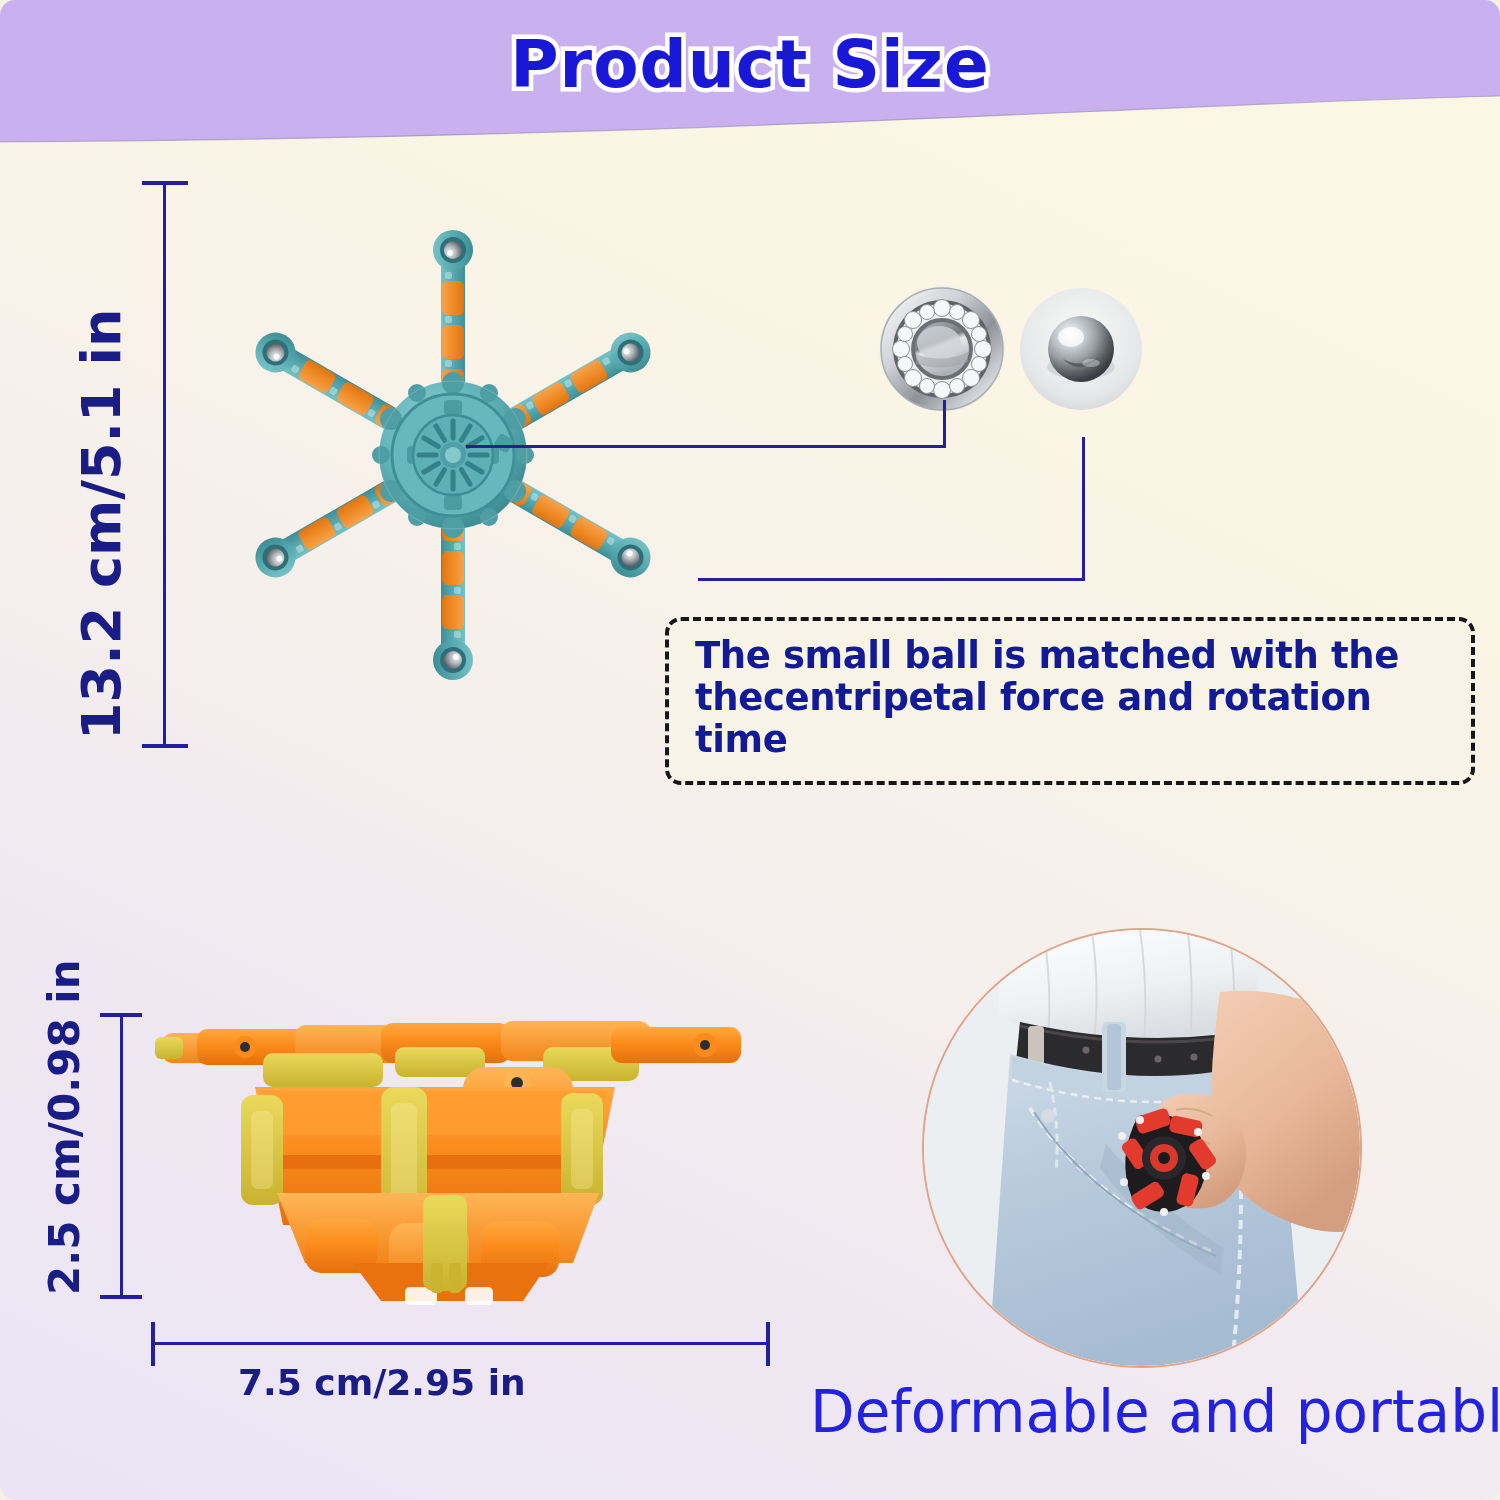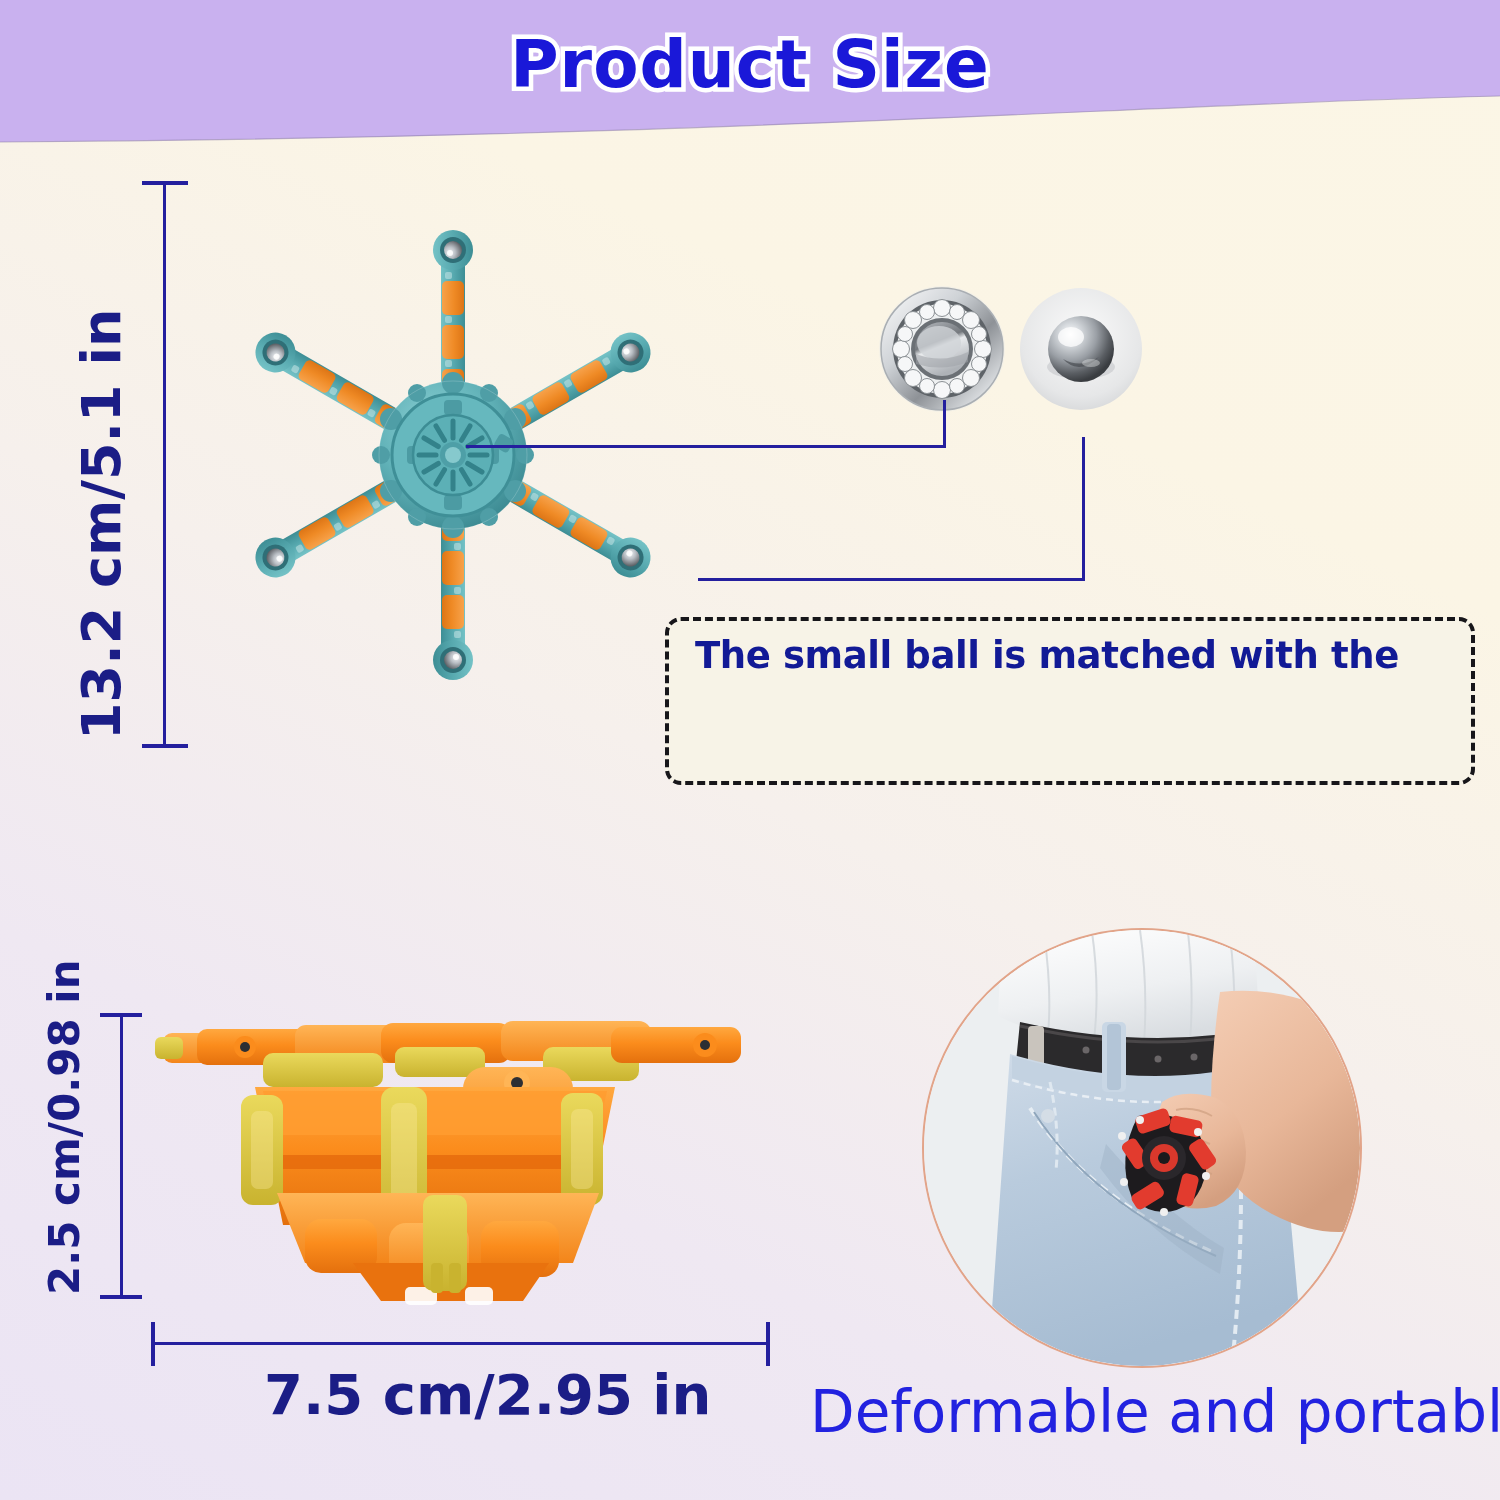--- a/index.html
+++ b/index.html
@@ -5,20 +5,21 @@
   html,body{margin:0;padding:0;}
   body{
     width:1500px;height:1500px;overflow:hidden;
     font-family:"Liberation Sans", sans-serif;
     background:#f6f1e4;
   }
   #page{
     position:relative;width:1500px;height:1500px;overflow:hidden;
     background:
       linear-gradient(205deg,#fbf6e6 0%,#fbf5e5 28%,#f6f0ec 52%,#efe8f2 74%,#ebe4f4 100%);
+    border-radius: 15px;
   }
 
   
   .header-band{
     position:absolute;left:0;top:0;width:1500px;height:150px;overflow:hidden;
   }
   .header-band svg{display:block;}
   .header-title{
     position:absolute;left:0;top:26px;width:1500px;
     text-align:center;
@@ -306,20 +307,21 @@
     <div class="leader leader-v" style="left:943px;top:400px;height:48px;"></div>
   </div>
 
   <div>
     <div class="leader leader-h" style="left:698px;top:578px;width:387px;"></div>
     <div class="leader leader-v" style="left:1082px;top:437px;height:144px;"></div>
   </div>
 
   <div id="callout">
     <div class="txt">The small ball is matched with the</div>
+    <div class="txt">thecentripetal force and rotation time</div>
   </div>
 
   <div>
     <div class="dim-tick-h" style="left:100px;top:1013px;width:42px;"></div>
     <div class="dim-line-v" style="left:120px;top:1013px;height:285px;"></div>
     <div class="dim-tick-h" style="left:100px;top:1295px;width:42px;"></div>
     <div class="dim-label rot" style="left:40px;top:1295px;font-size:42px;">2.5 cm/0.98 in</div>
   </div>
 
   <div id="product-side">
@@ -394,21 +396,21 @@
         <rect x="286" y="268" width="12" height="30" rx="4" fill="#c9b32f"></rect>
         <rect x="304" y="268" width="12" height="30" rx="4" fill="#c9b32f"></rect>
       </g>
     </svg>
   </div>
 
   <div>
     <div class="dim-tick-v" style="left:151px;top:1322px;height:44px;"></div>
     <div class="dim-line-h" style="left:151px;top:1342px;width:619px;"></div>
     <div class="dim-tick-v" style="left:766px;top:1322px;height:44px;"></div>
-    <div class="dim-label" style="left:264px;top:1362px;font-size:56px;">7.5 cm/2.95 in</div>
+    <div class="dim-label" style="left:238px;top:1362px;font-size:36px;">7.5 cm/2.95 in</div>
   </div>
 
   <div id="lifestyle">
     <svg width="436" height="436" viewBox="0 0 436 436">
       <defs>
         <clipPath id="clipCircle">
             <circle cx="218" cy="218" r="218"></circle>
           </clipPath>
         <linearGradient id="denim" x1="0" y1="0" x2="0.3" y2="1">
           <stop offset="0%" stop-color="#cfdbe8"></stop>

